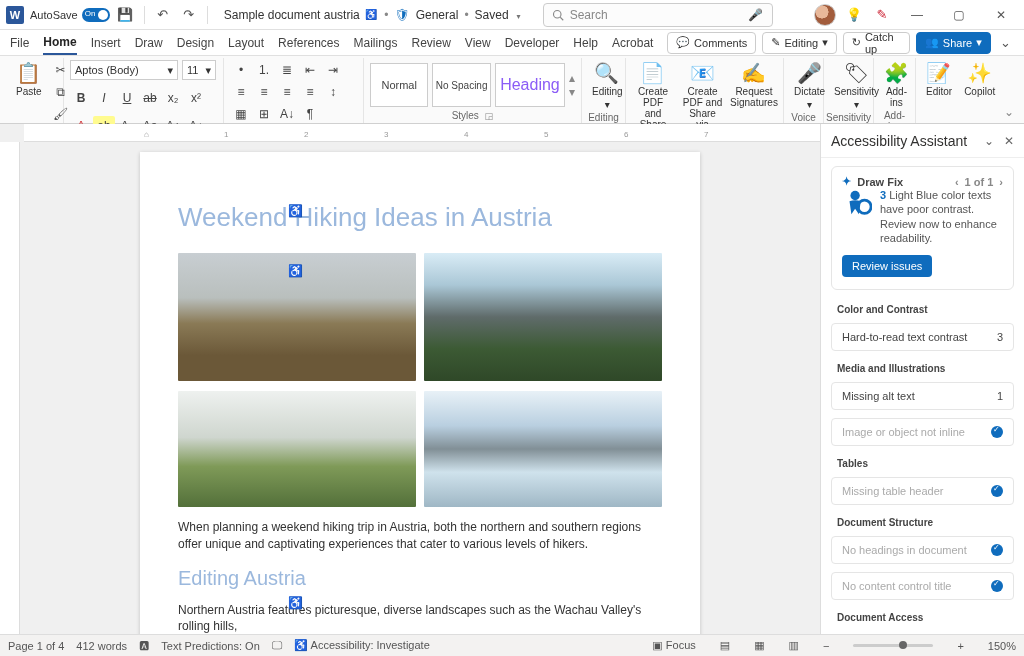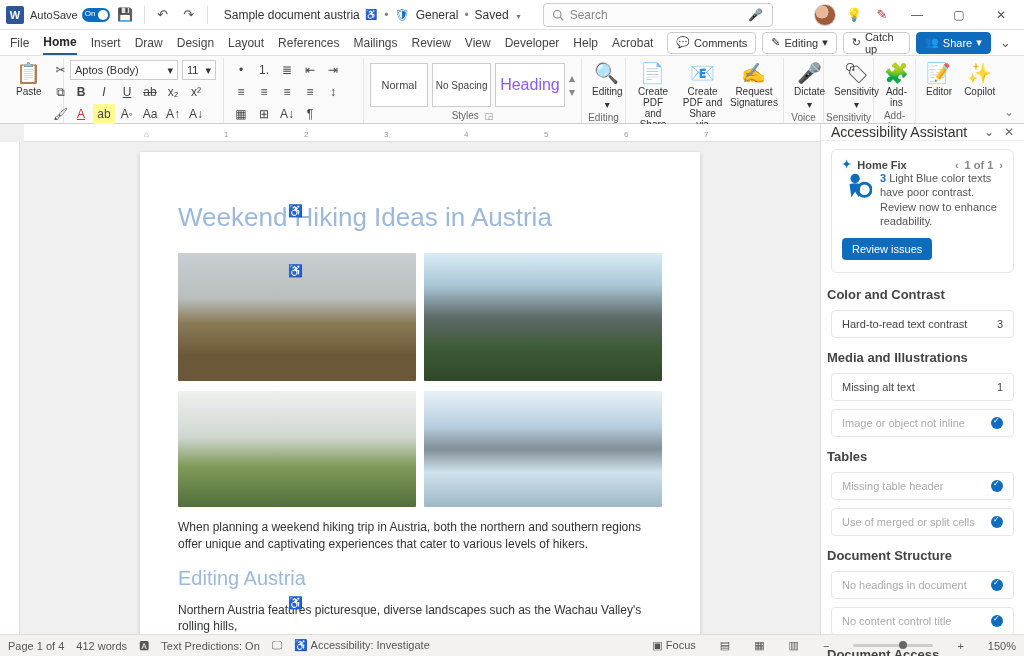--- a/index.html
+++ b/index.html
@@ -68,21 +68,21 @@
 .panel { width:204px; background:#fff; border-left:1px solid #ddd; display:flex; flex-direction:column; font-size:12px;}
 .panel-head { height:34px; display:flex; align-items:center; padding:0 10px; border-bottom:1px solid #eee;}
 .panel-head .title { font-size:14px; color:#323130;}
 .panel-head .ctrl { margin-left:auto; display:flex; gap:10px; color:#666;}
 .qf { margin:8px 10px; border:1px solid #e5e5e5; border-radius:6px; padding:8px 10px 12px;}
 .qf-head { display:flex; align-items:center; gap:6px; font-size:11px; font-weight:600; color:#444;}
 .qf-head .nav { margin-left:auto; color:#888; font-size:11px; display:flex; gap:6px; align-items:center;}
 .qf-body { display:flex; gap:8px; font-size:11px; color:#555; line-height:1.3;}
 .qf-ico { width:30px; height:30px; flex:none; }
 .review-btn { margin-top:10px; background:#0f6cbd; color:#fff; border:none; border-radius:4px; padding:5px 10px; font-size:11px;}
-.section-h { padding:6px 6px; font-size:13px; font-weight:600; color:#444;}
+.section-h { padding:6px 16px; font-size:10px; font-weight:600; color:#444;}
 .issue { margin:2px 10px 6px; border:1px solid #e5e5e5; border-radius:4px; padding:7px 10px; display:flex; align-items:center; font-size:11px; color:#444; background:#fff;}
 .issue.dim { color:#aaa;}
 .issue .count { margin-left:auto; font-size:11px;}
 .check { width:12px; height:12px; border-radius:50%; background:#0f6cbd; margin-left:auto; position:relative;}
 .check::after{content:"✓"; color:#fff; font-size:8px; position:absolute; left:2px; top:-1px;}
 
 
 .status { height:22px; background:#f3f2f1; border-top:1px solid #ddd; display:flex; align-items:center; padding:0 8px; font-size:11px; color:#555; gap:12px;}
 .status .right { margin-left:auto; display:flex; align-items:center; gap:24px;}
 .zoom-slider { width:80px; height:3px; background:#ccc; position:relative; border-radius:2px;}
@@ -170,21 +170,21 @@
         <div class="rbtn">🖌</div>
       </div>
     </div>
     <div class="rgroup-label">
         <span>Clipboard</span>
         <span class="dlaunch">◲</span>
       </div>
   </div>
 
   <div class="rgroup" style="width:160px">
-    <div class="rgroup-body" style="flex-direction:column;gap:2px;">
+    <div class="rgroup-body" style="flex-direction:column;gap:8px;">
       <div style="display:flex;gap:4px;">
         <div class="combo" style="width:108px">
             <span>Aptos (Body)</span>
             <span>▾</span>
           </div>
         <div class="combo" style="width:34px">
             <span>11</span>
             <span>▾</span>
           </div>
       </div>
@@ -373,21 +373,21 @@
     <div class="panel-head">
       <span class="title">Accessibility Assistant</span>
       <div class="ctrl">
         <span>⌄</span>
         <span>✕</span>
       </div>
     </div>
     <div class="qf">
       <div class="qf-head">
         <span style="color:#0f6cbd">✦</span>
-        <span>Home Fix</span>
+        <span>Draw Fix</span>
         <div class="nav">
           <span>‹</span>
           <span>1 of 1</span>
           <span>›</span>
         </div>
       </div>
       <div class="qf-body">
         <svg class="qf-ico" viewBox="0 0 32 32">
           <circle cx="14" cy="8" r="5" fill="#0f6cbd"></circle>
           <path d="M8 14 Q14 12 20 14 L18 28 L14 22 L10 28 Z" fill="#0f6cbd"></path>
@@ -410,24 +410,20 @@
         <span class="count">1</span>
     </div>
     <div class="issue dim">
       <span>Image or object not inline</span>
         <span class="check"></span>
     </div>
 
     <div class="section-h">Tables</div>
     <div class="issue dim">
       <span>Missing table header</span>
-        <span class="check"></span>
-    </div>
-    <div class="issue dim">
-      <span>Use of merged or split cells</span>
         <span class="check"></span>
     </div>
 
     <div class="section-h">Document Structure</div>
     <div class="issue dim">
       <span>No headings in document</span>
         <span class="check"></span>
     </div>
     <div class="issue dim">
       <span>No content control title</span>

